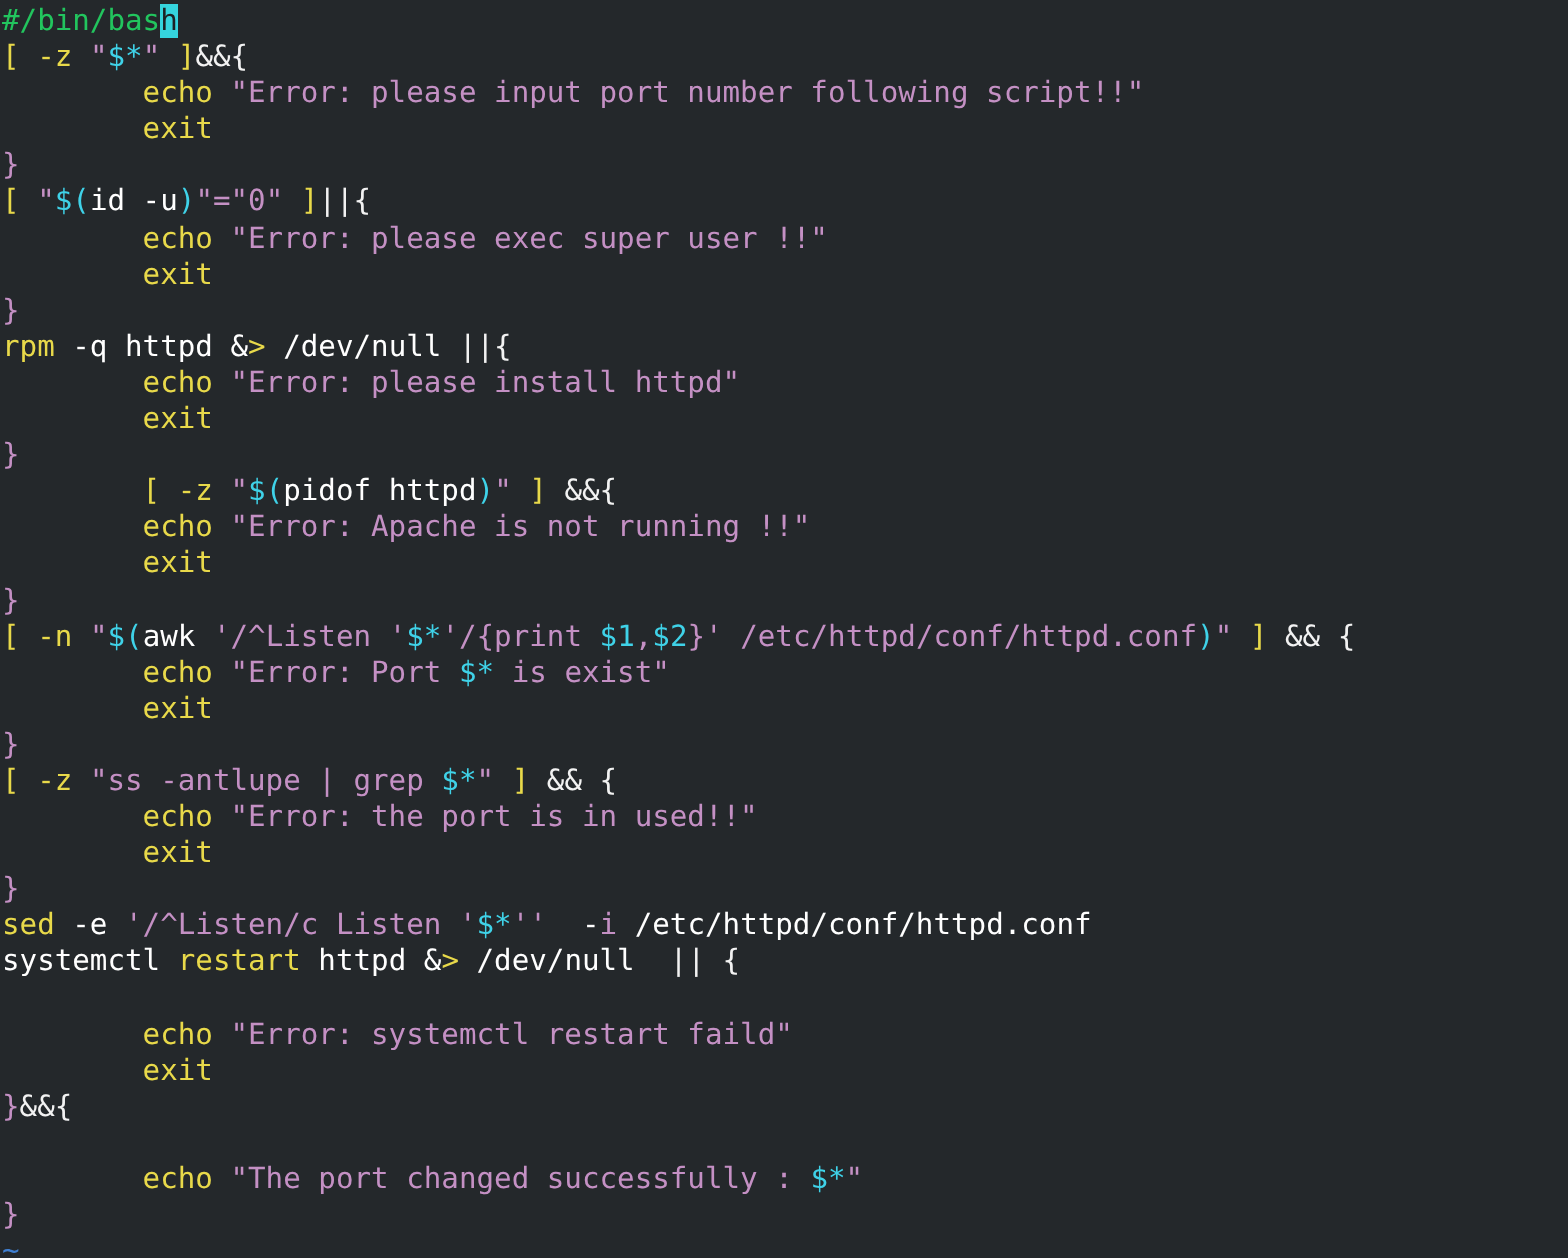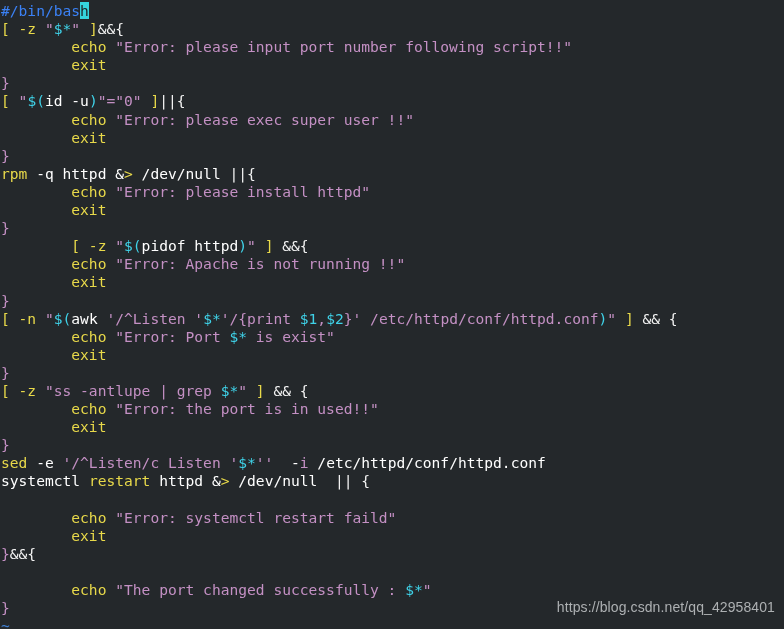--- a/index.html
+++ b/index.html
@@ -26,21 +26,21 @@
     padding: 2px 0 0 1px;
     white-space: pre;
   }
   .code-line {
     height: 18.1px;
     white-space: pre;
     color: #e6e6e6;
   }
   
   .t-plain   { color: #ffffff; }
-  .t-comment { color: #3b82f6; }
+  .t-comment { color: #22c55e; }
   .t-kw      { color: #e8d94a; }
   .t-str     { color: #c490c4; }
   .t-var     { color: #3fd2e8; }
   .t-op      { color: #f2f2f2; }
   .t-tilde   { color: #3f7fd1; }
   .cursor {
     background: #35d4dd;
     color: #1d2124;
   }
   #watermark {
@@ -54,15 +54,14 @@
     opacity: 0.92;
   }
 </style>
 </head>
 <body>
 
 <div id="terminal">
 
   <div id="code-area"><div class="code-line"><span class="t-comment">#/bin/bas</span><span class="cursor">h</span></div><div class="code-line"><span class="t-kw">[ -z </span><span class="t-str">"</span><span class="t-var">$*</span><span class="t-str">"</span><span class="t-kw"> ]</span><span class="t-op">&amp;&amp;{</span></div><div class="code-line"><span class="t-plain">        </span><span class="t-kw">echo </span><span class="t-str">"Error: please input port number following script!!"</span></div><div class="code-line"><span class="t-plain">        </span><span class="t-kw">exit</span></div><div class="code-line"><span class="t-str">}</span></div><div class="code-line"><span class="t-kw">[ </span><span class="t-str">"</span><span class="t-var">$(</span><span class="t-plain">id -u</span><span class="t-var">)</span><span class="t-str">"="0"</span><span class="t-kw"> ]</span><span class="t-op">||{</span></div><div class="code-line"><span class="t-plain">        </span><span class="t-kw">echo </span><span class="t-str">"Error: please exec super user !!"</span></div><div class="code-line"><span class="t-plain">        </span><span class="t-kw">exit</span></div><div class="code-line"><span class="t-str">}</span></div><div class="code-line"><span class="t-kw">rpm</span><span class="t-plain"> -q httpd &amp;</span><span class="t-kw">&gt;</span><span class="t-plain"> /dev/null </span><span class="t-op">||{</span></div><div class="code-line"><span class="t-plain">        </span><span class="t-kw">echo </span><span class="t-str">"Error: please install httpd"</span></div><div class="code-line"><span class="t-plain">        </span><span class="t-kw">exit</span></div><div class="code-line"><span class="t-str">}</span></div><div class="code-line"><span class="t-plain">        </span><span class="t-kw">[ -z </span><span class="t-str">"</span><span class="t-var">$(</span><span class="t-plain">pidof httpd</span><span class="t-var">)</span><span class="t-str">"</span><span class="t-kw"> ]</span><span class="t-op"> &amp;&amp;{</span></div><div class="code-line"><span class="t-plain">        </span><span class="t-kw">echo </span><span class="t-str">"Error: Apache is not running !!"</span></div><div class="code-line"><span class="t-plain">        </span><span class="t-kw">exit</span></div><div class="code-line"><span class="t-str">}</span></div><div class="code-line"><span class="t-kw">[ -n </span><span class="t-str">"</span><span class="t-var">$(</span><span class="t-plain">awk </span><span class="t-str">'/^Listen '</span><span class="t-var">$*</span><span class="t-str">'/{print </span><span class="t-var">$1</span><span class="t-str">,</span><span class="t-var">$2</span><span class="t-str">}'</span><span class="t-str"> /etc/httpd/conf/httpd.conf</span><span class="t-var">)</span><span class="t-str">"</span><span class="t-kw"> ]</span><span class="t-op"> &amp;&amp; {</span></div><div class="code-line"><span class="t-plain">        </span><span class="t-kw">echo </span><span class="t-str">"Error: Port </span><span class="t-var">$*</span><span class="t-str"> is exist"</span></div><div class="code-line"><span class="t-plain">        </span><span class="t-kw">exit</span></div><div class="code-line"><span class="t-str">}</span></div><div class="code-line"><span class="t-kw">[ -z </span><span class="t-str">"ss -antlupe | grep </span><span class="t-var">$*</span><span class="t-str">"</span><span class="t-kw"> ]</span><span class="t-op"> &amp;&amp; {</span></div><div class="code-line"><span class="t-plain">        </span><span class="t-kw">echo </span><span class="t-str">"Error: the port is in used!!"</span></div><div class="code-line"><span class="t-plain">        </span><span class="t-kw">exit</span></div><div class="code-line"><span class="t-str">}</span></div><div class="code-line"><span class="t-kw">sed</span><span class="t-plain"> -e </span><span class="t-str">'/^Listen/c Listen '</span><span class="t-var">$*</span><span class="t-str">''</span><span class="t-plain">  -</span><span class="t-str">i</span><span class="t-plain"> /etc/httpd/conf/httpd.conf</span></div><div class="code-line"><span class="t-plain">systemctl </span><span class="t-kw">restart</span><span class="t-plain"> httpd &amp;</span><span class="t-kw">&gt;</span><span class="t-plain"> /dev/null  </span><span class="t-op">|| {</span></div><div class="code-line">&nbsp;</div><div class="code-line"><span class="t-plain">        </span><span class="t-kw">echo </span><span class="t-str">"Error: systemctl restart faild"</span></div><div class="code-line"><span class="t-plain">        </span><span class="t-kw">exit</span></div><div class="code-line"><span class="t-str">}</span><span class="t-op">&amp;&amp;{</span></div><div class="code-line">&nbsp;</div><div class="code-line"><span class="t-plain">        </span><span class="t-kw">echo </span><span class="t-str">"The port changed successfully : </span><span class="t-var">$*</span><span class="t-str">"</span></div><div class="code-line"><span class="t-str">}</span></div><div class="code-line"><span class="t-tilde">~</span></div></div>
 
-  <div id="watermark">https://blog.csdn.net/qq_42958401</div>
 
 </div>
 
 </body></html>

